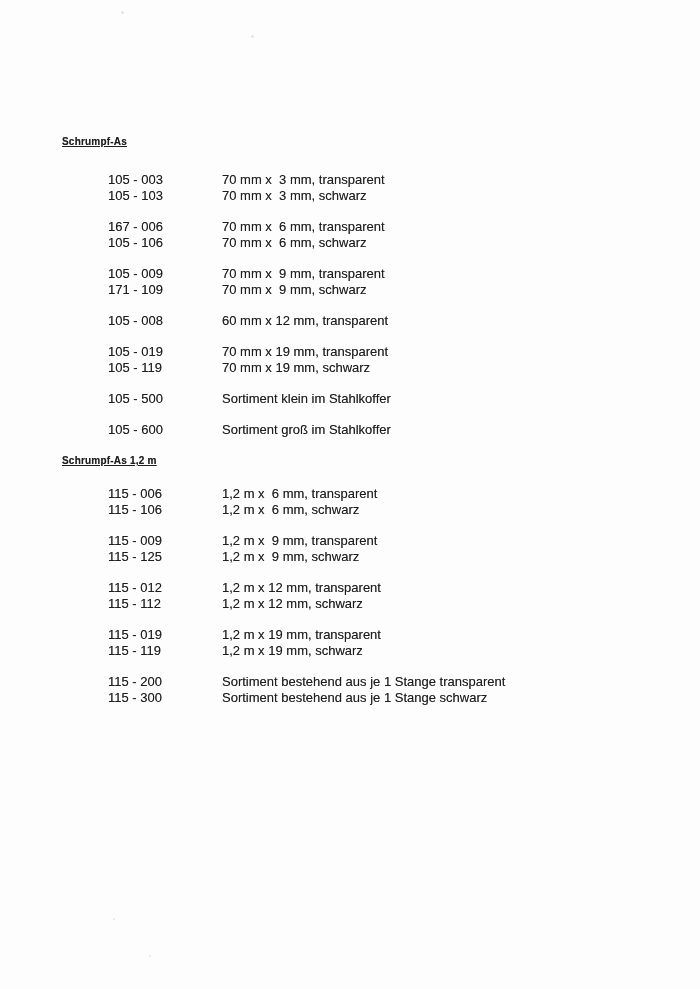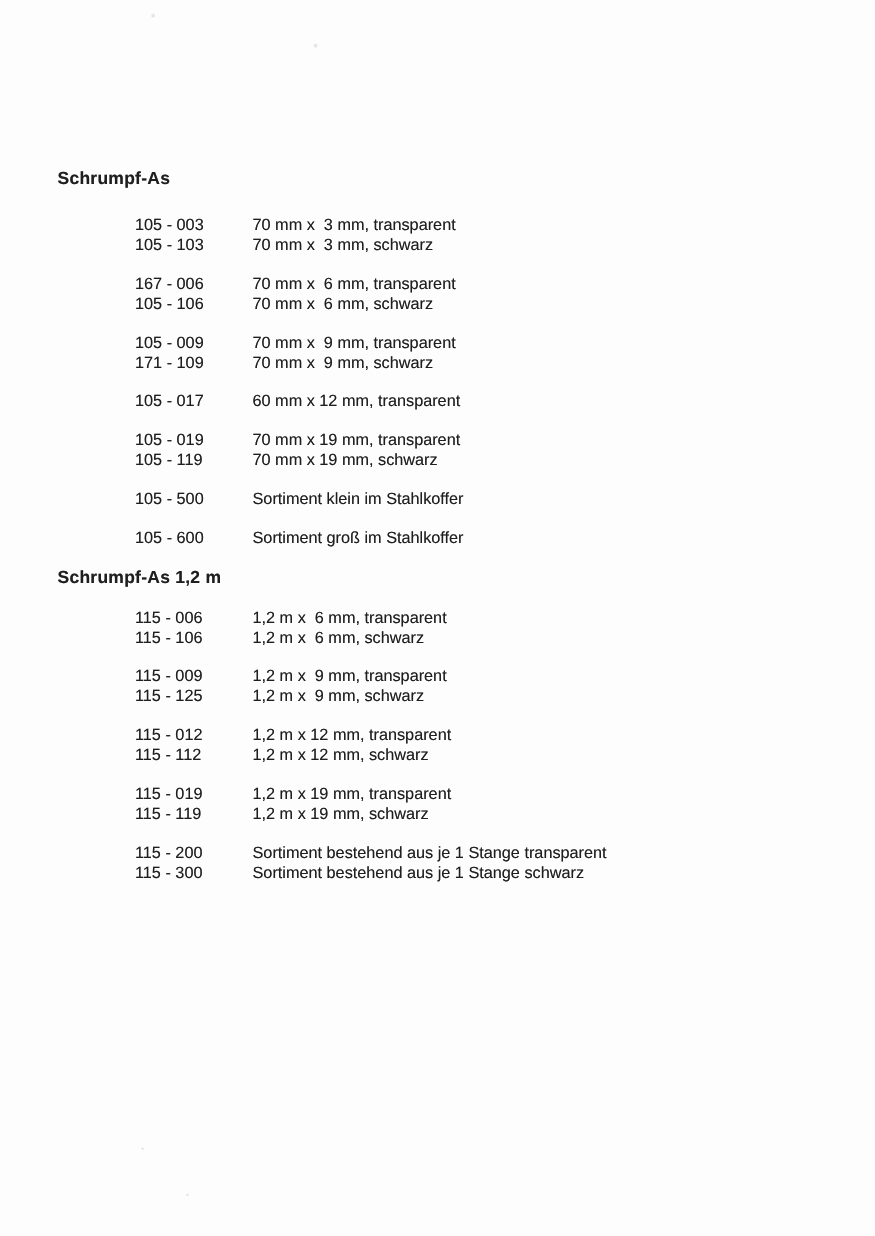--- a/index.html
+++ b/index.html
@@ -14,38 +14,40 @@
     width: 700px;
     height: 989px;
     background: var(--paper);
     overflow: hidden;
     text-shadow: 0 0 0.5px rgba(30,30,30,0.55); 
   }
   .content {
     padding-top: 134px;
   }
   .section-heading {
-    margin-left: 46px;
-    font-size: 14px;
+    margin-left: 62px;
+    font-size: 10px;
     font-weight: bold;
+    text-decoration: underline;
     line-height: 16px;
     margin-bottom: 22px;
     letter-spacing: 0.2px;
   }
   .section:nth-of-type(2) .section-heading {
     margin-bottom: 17px;
   }
   .group {
     margin-bottom: 15px;
   }
   .row {
     display: flex;
     margin-left: 108px;
     font-size: 13px;
     line-height: 16px;
+    gap: 20px;
   }
   .code {
     width: 94px;
     flex-shrink: 0;
     white-space: pre;
   }
   .desc {
     white-space: pre;
   }
   
@@ -92,21 +94,21 @@
           <span class="desc">70 mm x  9 mm, transparent</span>
         </div>
         <div class="row">
           <span class="code">171 - 109</span>
           <span class="desc">70 mm x  9 mm, schwarz</span>
         </div>
       </div>
 
       <div class="group">
         <div class="row">
-          <span class="code">105 - 017</span>
+          <span class="code">105 - 008</span>
           <span class="desc">60 mm x 12 mm, transparent</span>
         </div>
       </div>
 
       <div class="group">
         <div class="row">
           <span class="code">105 - 019</span>
           <span class="desc">70 mm x 19 mm, transparent</span>
         </div>
         <div class="row">

